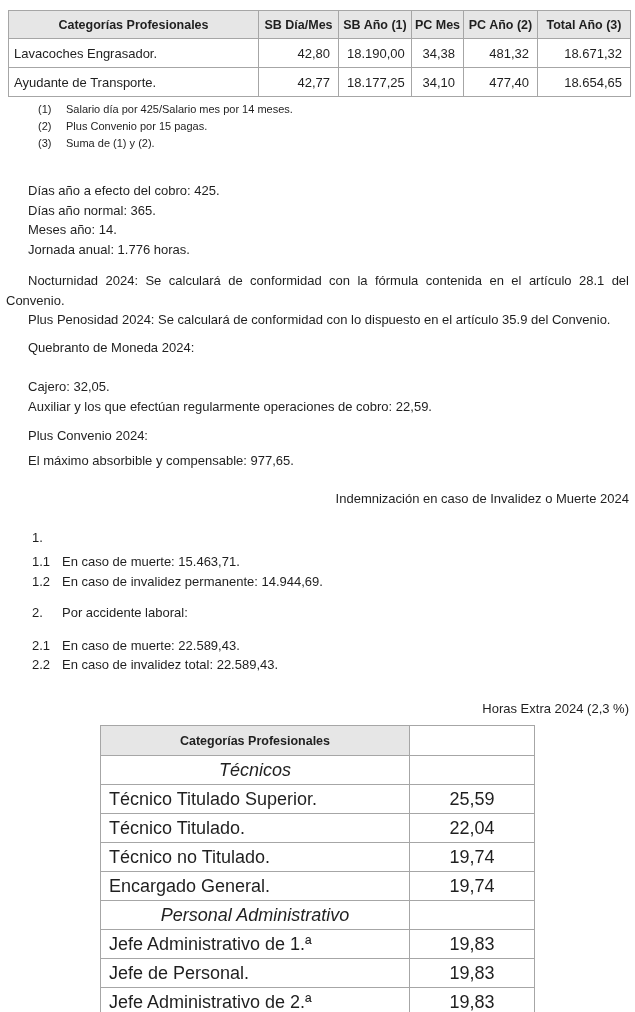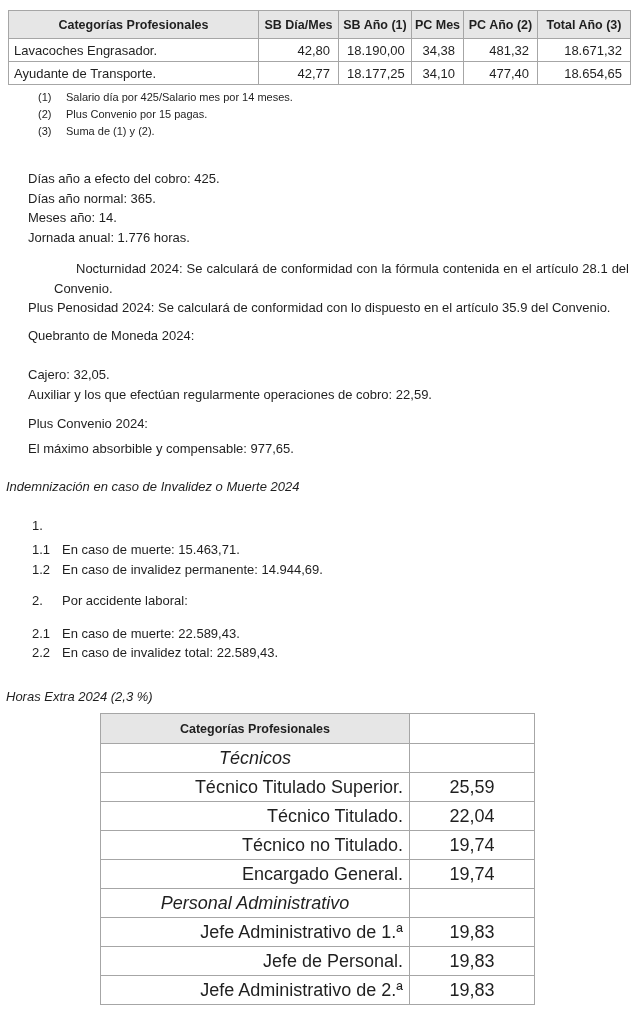--- a/index.html
+++ b/index.html
@@ -19,71 +19,70 @@
   
   .salary-table { width: 622px; margin-left: 2px; }
   .salary-table th {
     background: var(--header-bg, #e6e6e6);
     font-weight: bold;
     font-size: 12.5px;
     text-align: center;
     height: 28px;
     padding: 3px 2px;
   }
-  .salary-table td { height: 23px; padding: 3px 8px; font-size: 13px; }
+  .salary-table td { height: 29px; padding: 3px 8px; font-size: 13px; }
   .salary-table td.cat { text-align: left; padding-left: 5px; }
   .salary-table td.num { text-align: right; }
 
   
   .footnotes { margin: 4px 0 0 32px; font-size: 11px; line-height: 16.8px; }
   .fn { display: flex; }
   .fn-marker { width: 28px; flex: none; }
 
   
   .line { line-height: 19.5px; }
   .ind { margin-left: 22px; }
   .stats { margin-top: 30px; }
   .just {
     text-align: justify;
     text-indent: 22px;
     line-height: 19.4px;
   }
-  .mt12 { margin-top: 12px; margin-left: 48px; }
+  .mt12 { margin-top: 12px; }
   .mt8  { margin-top: 8px; }
   .mt20 { margin-top: 20px; }
   .mt10 { margin-top: 10px; }
   .mt11 { margin-top: 5px; }
   .mt13 { margin-top: 13px; }
   .mt19 { margin-top: 19px; }
   .mt24 { margin-top: 24px; }
 
   .heading {
-    font-style: italic;
     font-weight: normal;
     font-size: 13px;
-    text-align: left;
+    text-align: right;
     line-height: 19.5px;
   }
 
   .li { display: flex; margin-left: 26px; line-height: 19.5px; }
   .li .li-num { width: 30px; flex: none; }
 
   
   .hours-table { width: 434px; margin: 7px auto 0 auto; }
   .hours-table th.cat-head {
     background: var(--header-bg, #e6e6e6);
     font-weight: bold;
     font-size: 12.5px;
     text-align: center;
     height: 30px;
     padding: 3px 4px;
   }
   .hours-table th.blank-head { background: #ffffff; height: 30px; }
   .hours-table td { height: 29px; padding: 3px 6px; font-size: 18px; }
-  .hours-table td.label { text-align: right; padding-left: 24px; }
+  .hours-table td.label { text-align: left; padding-left: 8px; }
   .hours-table td.group { text-align: center; font-style: italic; }
   .hours-table td.value { text-align: center; }
 </style>
 </head>
 <body>
 
 <div class="page">
 
   <table class="salary-table">
     <colgroup>

